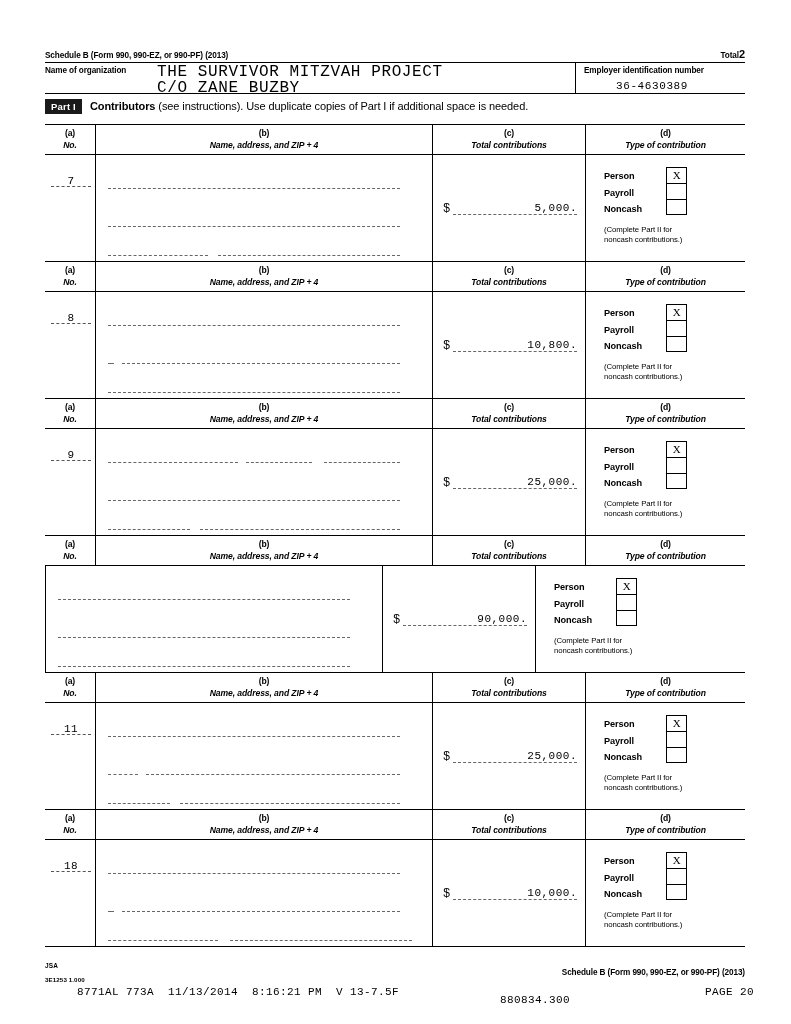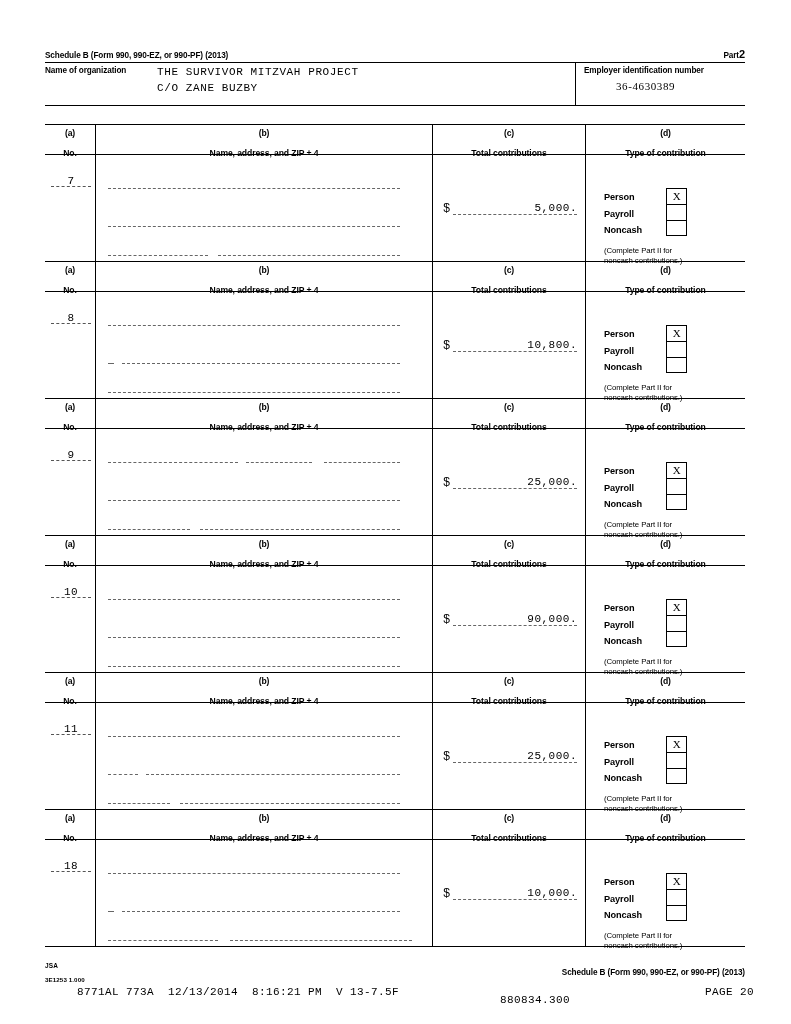--- a/index.html
+++ b/index.html
@@ -45,62 +45,62 @@
   }
   .page-num .big {
     font-size: 11px;
     font-weight: bold;
   }
 
   .org-box {
     display: flex;
     border-top: 1.3px solid #000;
     border-bottom: 1.6px solid #000;
-    height: 44px;
+    height: 32px;
     box-sizing: border-box;
   }
   .org-left {
     flex: 0 0 531px;
     position: relative;
     border-right: 1.1px solid #000;
     box-sizing: border-box;
   }
   .org-label {
     position: absolute;
     left: 0; top: 3px;
     font-size: 8.2px;
     font-weight: bold;
     letter-spacing: -0.1px;
   }
   .org-value {
     position: absolute;
     left: 112px; top: 1px;
     font-family: "Liberation Mono", monospace;
-    font-size: 11px;
+    font-size: 16px;
     letter-spacing: 0.6px;
     line-height: 16px;
     white-space: pre;
   }
   .org-right {
     flex: 1 1 auto;
     position: relative;
     padding-left: 8px;
     box-sizing: border-box;
   }
   .ein-label {
     position: absolute;
     left: 8px; top: 3px;
     font-size: 8.2px;
     font-weight: bold;
     letter-spacing: -0.1px;
   }
   .ein-value {
     position: absolute;
     left: 40px; top: 17px;
-    font-family: Liberation Serif, serif;
+    font-family: Liberation Mono, monospace;
     font-size: 11px;
     letter-spacing: 0.6px;
     white-space: pre;
   }
 
   
   .part-line {
     position: absolute;
     left: 45px; top: 99px;
     width: 700px;
@@ -150,23 +150,24 @@
   .hdr > div {
     text-align: center;
     font-size: 8.6px;
     font-weight: bold;
     letter-spacing: -0.1px;
     padding-top: 3px;
     box-sizing: border-box;
   }
   .hdr .sub {
     display: block;
-    margin-top: 10px;
+    margin-top: 2px;
     font-size: 8.6px;
     font-weight: bold;
+    font-style: italic;
   }
 
   .body-row {
     display: flex;
     height: 106px;
     position: relative;
   }
   .body-row .cell-b,
   .body-row .cell-c,
   .body-row .cell-d {
@@ -228,21 +229,21 @@
     font-family: "Liberation Mono", monospace;
     font-size: 11px;
     letter-spacing: 0.5px;
     line-height: 12px;
     padding-bottom: 0px;
   }
 
   
   .type-wrap {
     position: absolute;
-    left: 18px; top: 12px; margin-top: 21px;
+    left: 18px; top: 12px;
   }
   .type-grid {
     display: flex;
     align-items: flex-start;
   }
   .type-labels {
     font-size: 9.2px;
     font-weight: bold;
     line-height: 16.5px;
     letter-spacing: -0.1px;
@@ -312,36 +313,40 @@
 </style>
 </head>
 <body>
 
 <div class="page">
 
   <div class="top-header">
     <div class="sched-line">
       <span>Schedule B (Form 990, 990-EZ, or 990-PF) (2013)</span>
       <span class="page-num">
-        <span>Part</span><span class="big">2</span>
+        <span>Total</span><span class="big">2</span>
       </span>
     </div>
 
     <div class="org-box">
       <div class="org-left">
         <span class="org-label">Name of organization</span>
         <span class="org-value"><span>THE SURVIVOR MITZVAH PROJECT</span><br><span>C/O ZANE BUZBY</span></span>
       </div>
       <div class="org-right">
         <span class="ein-label">Employer identification number</span>
         <span class="ein-value">36-4630389</span>
       </div>
     </div>
   </div>
 
+  <div class="part-line">
+    <span class="part-badge">Part I</span>
+    <span class="part-text"><b>Contributors</b><span> (see instructions).  Use duplicate copies of Part I if additional space is needed.</span></span>
+  </div>
 
   <div class="table">
       <div class="block">
         <div class="hdr">
           <div class="cell-a"><span>(a)</span><span class="sub">No.</span></div>
           <div class="cell-b"><span>(b)</span><span class="sub">Name, address, and ZIP + 4</span></div>
           <div class="cell-c"><span>(c)</span><span class="sub">Total contributions</span></div>
           <div class="cell-d"><span>(d)</span><span class="sub">Type of contribution</span></div>
         </div>
         <div class="body-row">
@@ -484,26 +489,20 @@
         </div>
       </div>
       <div class="block">
         <div class="hdr">
           <div class="cell-a"><span>(a)</span><span class="sub">No.</span></div>
           <div class="cell-b"><span>(b)</span><span class="sub">Name, address, and ZIP + 4</span></div>
           <div class="cell-c"><span>(c)</span><span class="sub">Total contributions</span></div>
           <div class="cell-d"><span>(d)</span><span class="sub">Type of contribution</span></div>
         </div>
         <div class="body-row">
-          <div class="cell-a">
-            <div class="no-wrap">
-              <div class="no-val">10</div>
-              <div class="no-rule"></div>
-            </div>
-          </div>
           <div class="cell-b">
             <div class="addr-line" style="left: 12px; top: 33px; width: 292px;"></div>
             <div class="addr-line" style="left: 12px; top: 71px; width: 292px;"></div>
             <div class="addr-line" style="left: 12px; top: 100px; width: 292px;"></div>
           </div>
           <div class="cell-c">
             <div class="amt-wrap">
               <span class="dollar">$</span>
               <span class="amt-rule">90,000.</span>
             </div>
@@ -628,19 +627,19 @@
           </div>
         </div>
       </div>
     </div>
 
   <div class="footer">
     <div class="jsa">JSA</div>
     <div class="sched-foot">Schedule B (Form 990, 990-EZ, or 990-PF) (2013)</div>
     <div class="formcode">3E1253 1.000</div>
     <div class="runline">
-      <span class="seg1">8771AL 773A  12/13/2014  8:16:21 PM  V 13-7.5F</span>
+      <span class="seg1">8771AL 773A  11/13/2014  8:16:21 PM  V 13-7.5F</span>
       <span class="seg2">880834.300</span>
       <span class="seg3">PAGE 20</span>
     </div>
   </div>
 
 </div>
 
 </body></html>

